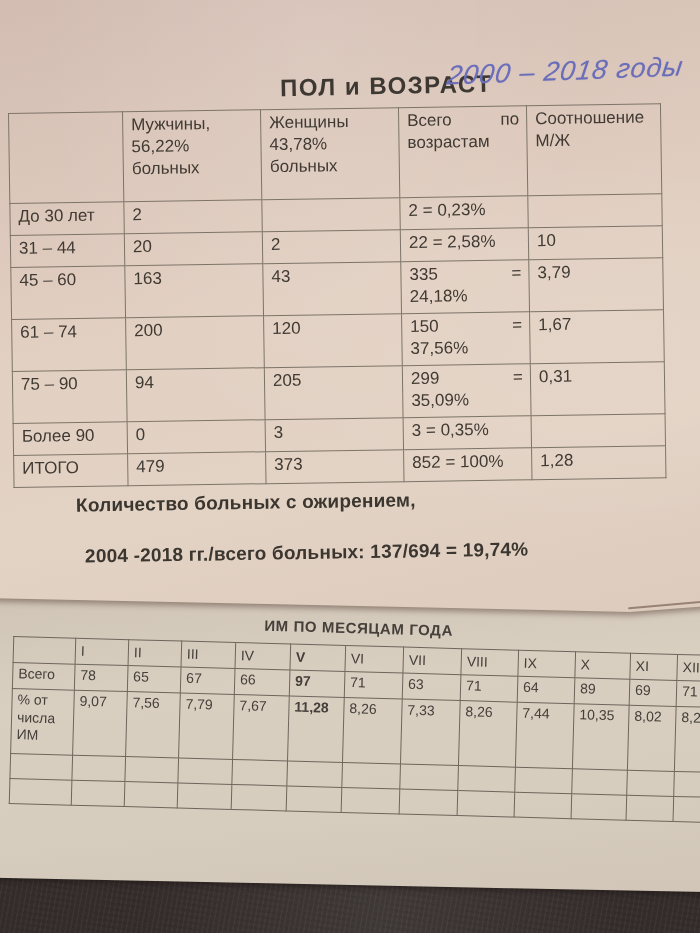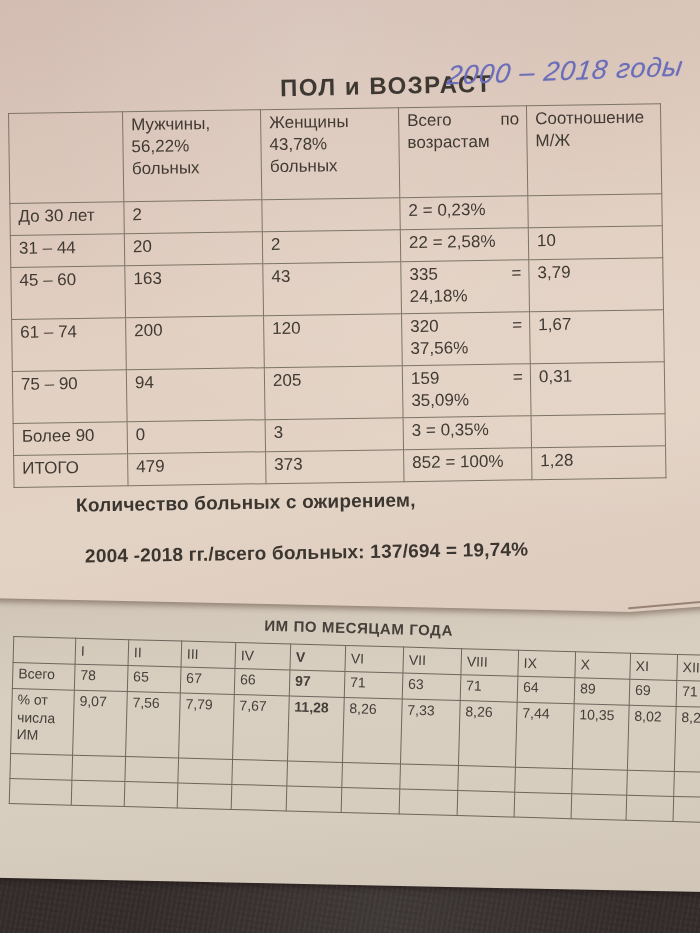--- a/index.html
+++ b/index.html
@@ -156,34 +156,34 @@
               <div>24,18%</div>
             </td>
             <td>3,79</td>
           </tr>
           <tr class="h2">
             <td>61 – 74</td>
             <td>200</td>
             <td>120</td>
             <td>
               <div class="tot-line">
-                <span>320</span>
+                <span>150</span>
                 <span>=</span>
               </div>
               <div>37,56%</div>
             </td>
             <td>1,67</td>
           </tr>
           <tr class="h2">
             <td>75 – 90</td>
             <td>94</td>
             <td>205</td>
             <td>
               <div class="tot-line">
-                <span>159</span>
+                <span>299</span>
                 <span>=</span>
               </div>
               <div>35,09%</div>
             </td>
             <td>0,31</td>
           </tr>
           <tr class="h1">
             <td>Более 90</td>
             <td>0</td>
             <td>3</td>

